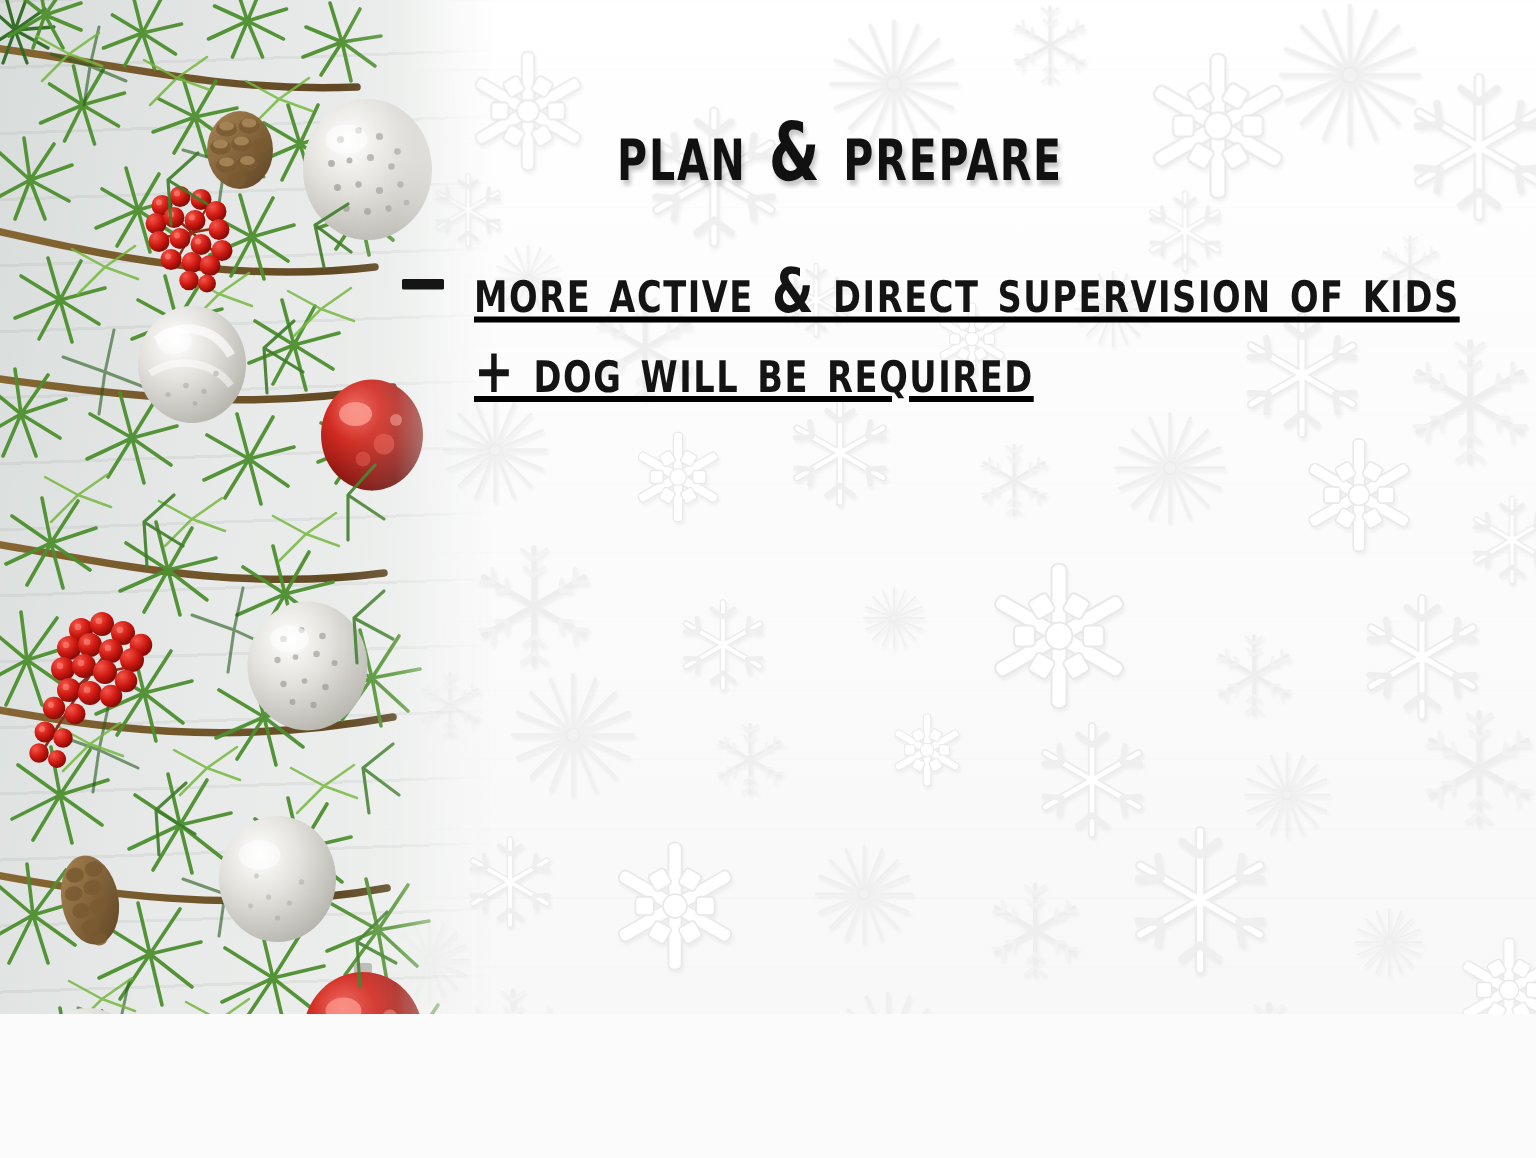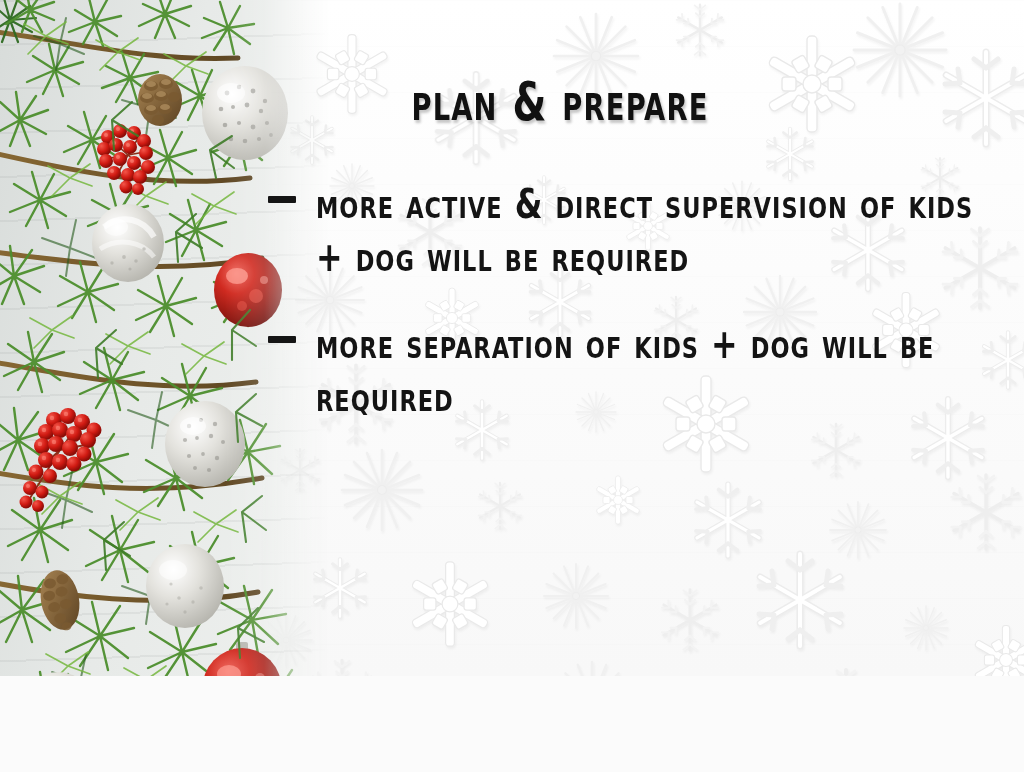--- a/index.html
+++ b/index.html
@@ -65,21 +65,21 @@
     font-variant:small-caps;
     text-transform:lowercase;
     transform:scaleX(.80);
     transform-origin:center top;
     text-shadow:2px 3px 3px rgba(0,0,0,.22);
     white-space:nowrap;
   }
 
   
   .bullets{
-    position:absolute;left:262px;top:178px;width:730px;
+    position:absolute;left:262px;top:168px;width:730px;text-decoration:underline;
   }
   .bullet{
     position:relative;
     display:block;
     padding-left:54px;
     margin-bottom:34px;
   }
   .dash{
     position:absolute;left:6px;top:18px;
     width:28px;height:7px;background:#151515;border-radius:1px;
@@ -608,24 +608,20 @@
 
   <h1 class="title">Plan &amp; Prepare</h1>
 
   <div class="bullets">
 
     <div class="bullet">
       <span class="dash"></span>
       <div class="btext">More active &amp; direct supervision of kids + dog will be required</div>
     </div>
 
-    <div class="bullet">
-      <span class="dash"></span>
-      <div class="btext">More separation of kids + dog will be required</div>
-    </div>
 
 
   </div>
 
   <div class="logo">
     <span class="lg-a">A</span>
     <span class="lg-ni">ni</span>
     <span class="lg-bar"></span>
     <span class="lg-e">E</span>
     <span class="lg-d">d</span>

